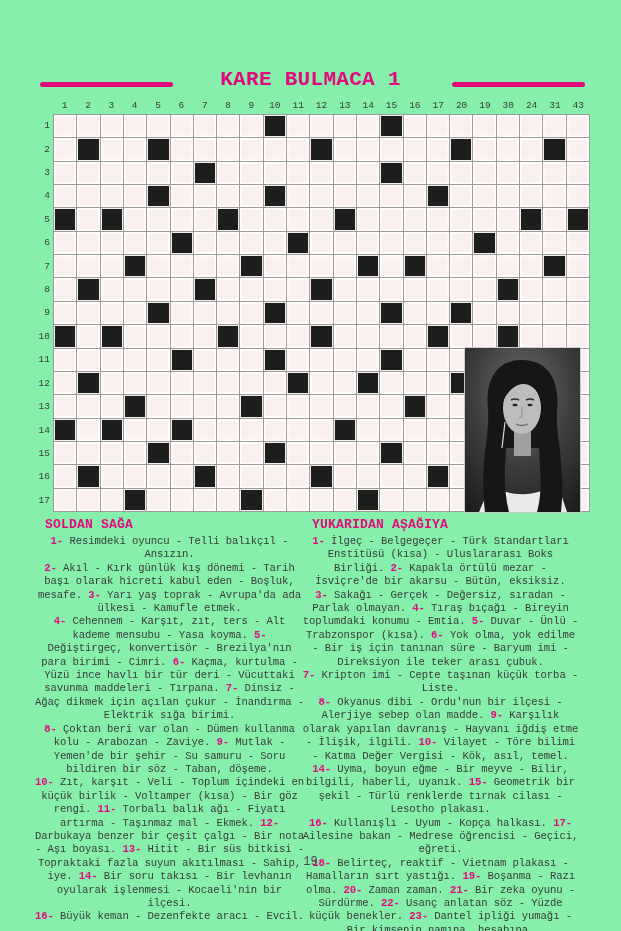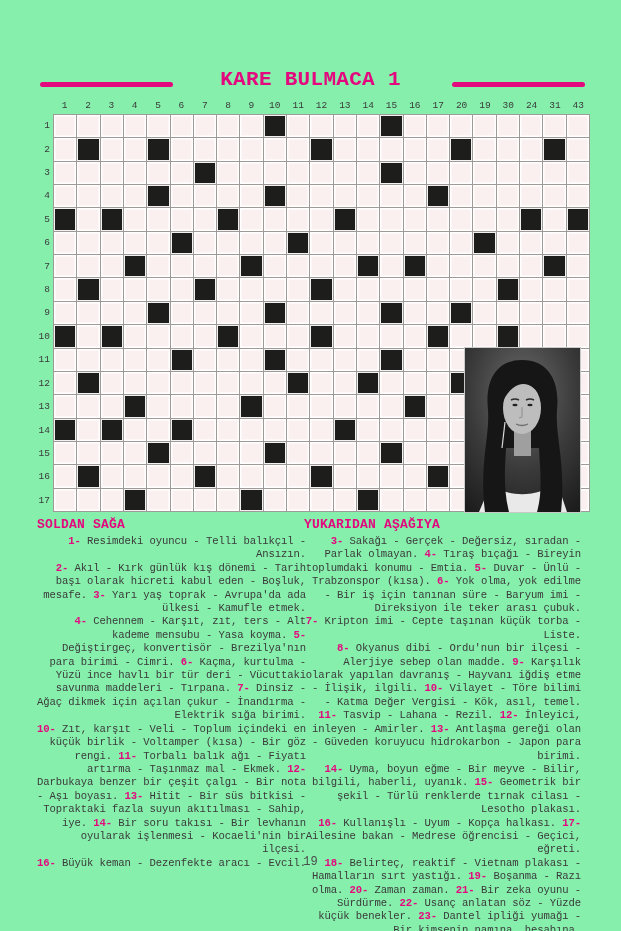--- a/index.html
+++ b/index.html
@@ -29,22 +29,22 @@
   }
   .cell{background:var(--cellbg);box-shadow:inset 0 0 0 1.5px #ffffff;}
   .cell.black{background:var(--cellblack);box-shadow:inset 0 0 0 1px #f2f2f2;}
   
   .photo{position:absolute;left:465px;top:348px;width:115px;height:164px;z-index:5;outline:1px solid #c9c9c9;}
   .photo svg{display:block;}
   
   .clues{position:absolute;top:517px;}
   .clues.left{left:33px;width:273px;}
   .clues.right{left:300px;width:281px;}
-  .clues h2{margin:0 0 3px 4px;font-size:13px;font-weight:800;color:var(--accent);letter-spacing:.2px;}
-  .clue-par{margin:0;font-size:10.6px;line-height:13.4px;letter-spacing:-0.1px;color:#3a3a3a;text-align:right;}
+  .clues h2{margin:0 0 3px 12px;font-size:13px;font-weight:800;color:var(--accent);letter-spacing:.2px;}
+  .clue-par{margin:0;font-size:10.6px;line-height:13.4px;letter-spacing:-0.1px;color:#3a3a3a;text-align:center;}
   .cnum{color:var(--accent);font-weight:700;}
   
   .pagenum{position:absolute;left:0;top:855px;width:621px;text-align:center;font-size:12px;color:#4a4a4a;}
 </style>
 </head>
 <body>
 
 <div class="page" style="--accent: #e4087e; --cellbg: #faf0ef; --cellblack: #1d1d1b; --gridline: #9f9a96;">
 
   <div class="rule left"></div>
@@ -523,32 +523,33 @@
       <path d="M40 74 L37 100" stroke="#d8d8d8" stroke-width="1.2"></path>
     </svg>
   </div>
 
   <div class="clues left">
     <h2>SOLDAN SAĞA</h2>
     <div>
         <p class="clue-par"><span class="cnum">1-</span> Resimdeki oyuncu - Telli balıkçıl - Ansızın.</p>
         <p class="clue-par"><span class="cnum">2-</span> Akıl - Kırk günlük kış dönemi - Tarih başı olarak hicreti kabul eden - Boşluk, mesafe. <span class="cnum">3-</span> Yarı yaş toprak - Avrupa'da ada ülkesi - Kamufle etmek.</p>
         <p class="clue-par"><span class="cnum">4-</span> Cehennem - Karşıt, zıt, ters - Alt kademe mensubu - Yasa koyma. <span class="cnum">5-</span> Değiştirgeç, konvertisör - Brezilya'nın para birimi - Cimri. <span class="cnum">6-</span> Kaçma, kurtulma - Yüzü ince havlı bir tür deri - Vücuttaki savunma maddeleri - Tırpana. <span class="cnum">7-</span> Dinsiz - Ağaç dikmek için açılan çukur - İnandırma - Elektrik sığa birimi.</p>
+        <p class="clue-par"><span class="cnum">8-</span> Çoktan beri var olan - Dümen kullanma kolu - Arabozan - Zaviye. <span class="cnum">9-</span> Mutlak - Yemen'de bir şehir - Su samuru - Soru bildiren bir söz - Taban, döşeme.</p>
         <p class="clue-par"><span class="cnum">10-</span> Zıt, karşıt - Veli - Toplum içindeki en küçük birlik - Voltamper (kısa) - Bir göz rengi. <span class="cnum">11-</span> Torbalı balık ağı - Fiyatı artırma - Taşınmaz mal - Ekmek. <span class="cnum">12-</span> Darbukaya benzer bir çeşit çalgı - Bir nota - Aşı boyası. <span class="cnum">13-</span> Hitit - Bir süs bitkisi - Topraktaki fazla suyun akıtılması - Sahip, iye. <span class="cnum">14-</span> Bir soru takısı - Bir levhanın oyularak işlenmesi - Kocaeli'nin bir ilçesi.</p>
         <p class="clue-par"><span class="cnum">16-</span> Büyük keman - Dezenfekte aracı - Evcil.</p>
       </div>
   </div>
 
   <div class="clues right">
     <h2>YUKARIDAN AŞAĞIYA</h2>
     <div>
+        <p class="clue-par"><span class="cnum">1-</span> İlgeç - Belgegeçer - Türk Standartları Enstitüsü (kısa) - Uluslararası Boks Birliği. <span class="cnum">2-</span> Kapakla örtülü mezar - İsviçre'de bir akarsu - Bütün, eksiksiz.</p>
         <p class="clue-par"><span class="cnum">3-</span> Sakağı - Gerçek - Değersiz, sıradan - Parlak olmayan. <span class="cnum">4-</span> Tıraş bıçağı - Bireyin toplumdaki konumu - Emtia. <span class="cnum">5-</span> Duvar - Ünlü - Trabzonspor (kısa). <span class="cnum">6-</span> Yok olma, yok edilme - Bir iş için tanınan süre - Baryum imi - Direksiyon ile teker arası çubuk.</p>
         <p class="clue-par"><span class="cnum">7-</span> Kripton imi - Cepte taşınan küçük torba - Liste.</p>
         <p class="clue-par"><span class="cnum">8-</span> Okyanus dibi - Ordu'nun bir ilçesi - Alerjiye sebep olan madde. <span class="cnum">9-</span> Karşılık olarak yapılan davranış - Hayvanı iğdiş etme - İlişik, ilgili. <span class="cnum">10-</span> Vilayet - Töre bilimi - Katma Değer Vergisi - Kök, asıl, temel.</p>
-        <p class="clue-par"><span class="cnum">11-</span> Tasvip - Lahana - Rezil. <span class="cnum">12-</span> İnleyici, inleyen - Amirler. <span class="cnum">13-</span> Antlaşma gereği olan - Güveden koruyucu hidrokarbon - Japon para birimi.</p>
         <p class="clue-par"><span class="cnum">14-</span> Uyma, boyun eğme - Bir meyve - Bilir, bilgili, haberli, uyanık. <span class="cnum">15-</span> Geometrik bir şekil - Türlü renklerde tırnak cilası - Lesotho plakası.</p>
         <p class="clue-par"><span class="cnum">16-</span> Kullanışlı - Uyum - Kopça halkası. <span class="cnum">17-</span> Ailesine bakan - Medrese öğrencisi - Geçici, eğreti.</p>
         <p class="clue-par"><span class="cnum">18-</span> Belirteç, reaktif - Vietnam plakası - Hamalların sırt yastığı. <span class="cnum">19-</span> Boşanma - Razı olma. <span class="cnum">20-</span> Zaman zaman. <span class="cnum">21-</span> Bir zeka oyunu - Sürdürme. <span class="cnum">22-</span> Usanç anlatan söz - Yüzde küçük benekler. <span class="cnum">23-</span> Dantel ipliği yumağı - Bir kimsenin namına, hesabına.</p>
       </div>
   </div>
 
   <div class="pagenum">19</div>
 </div>
 
 </body></html>

